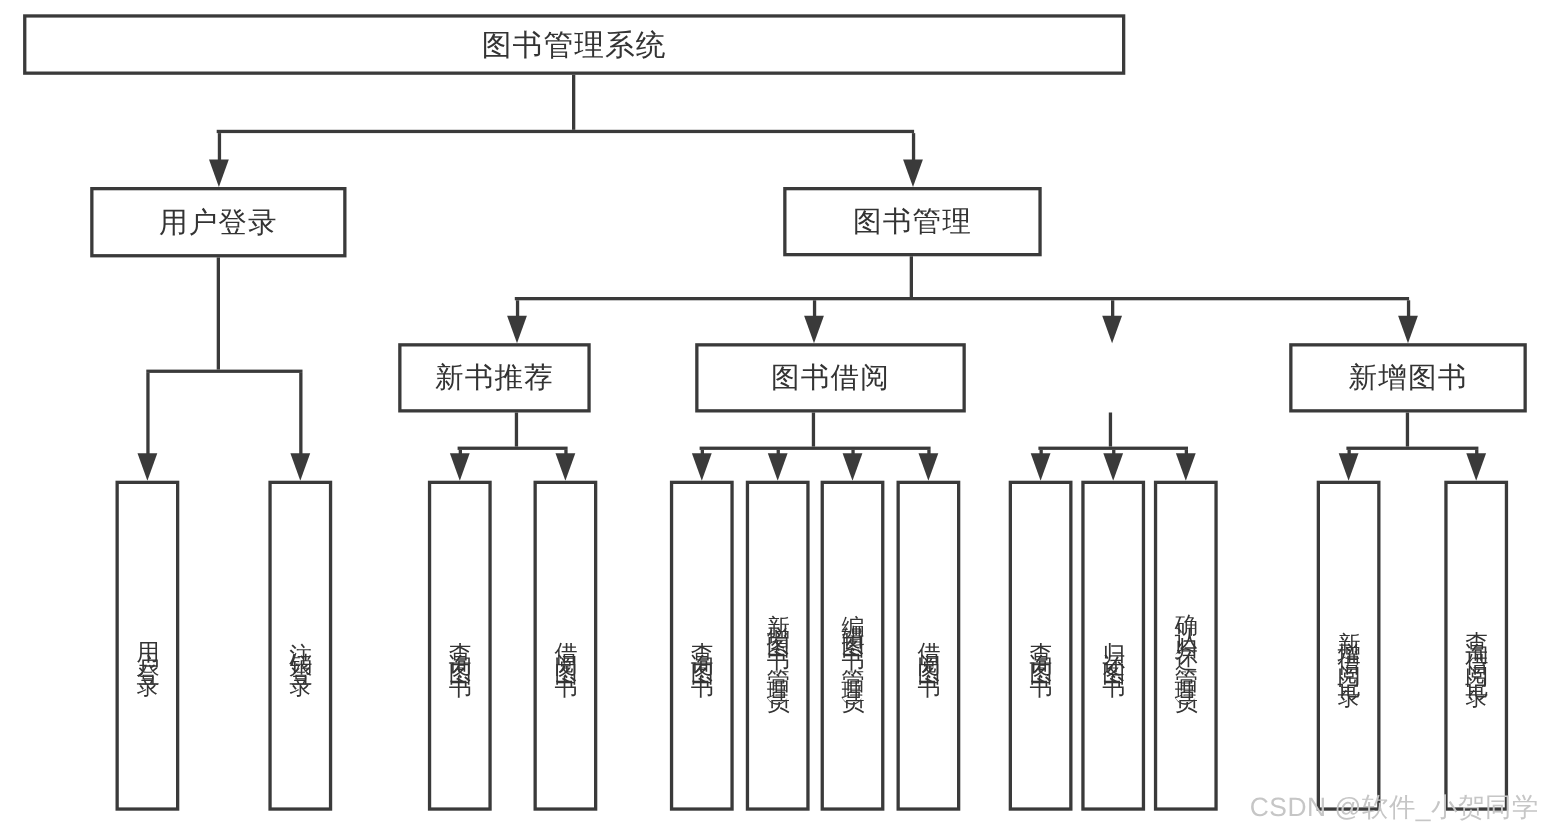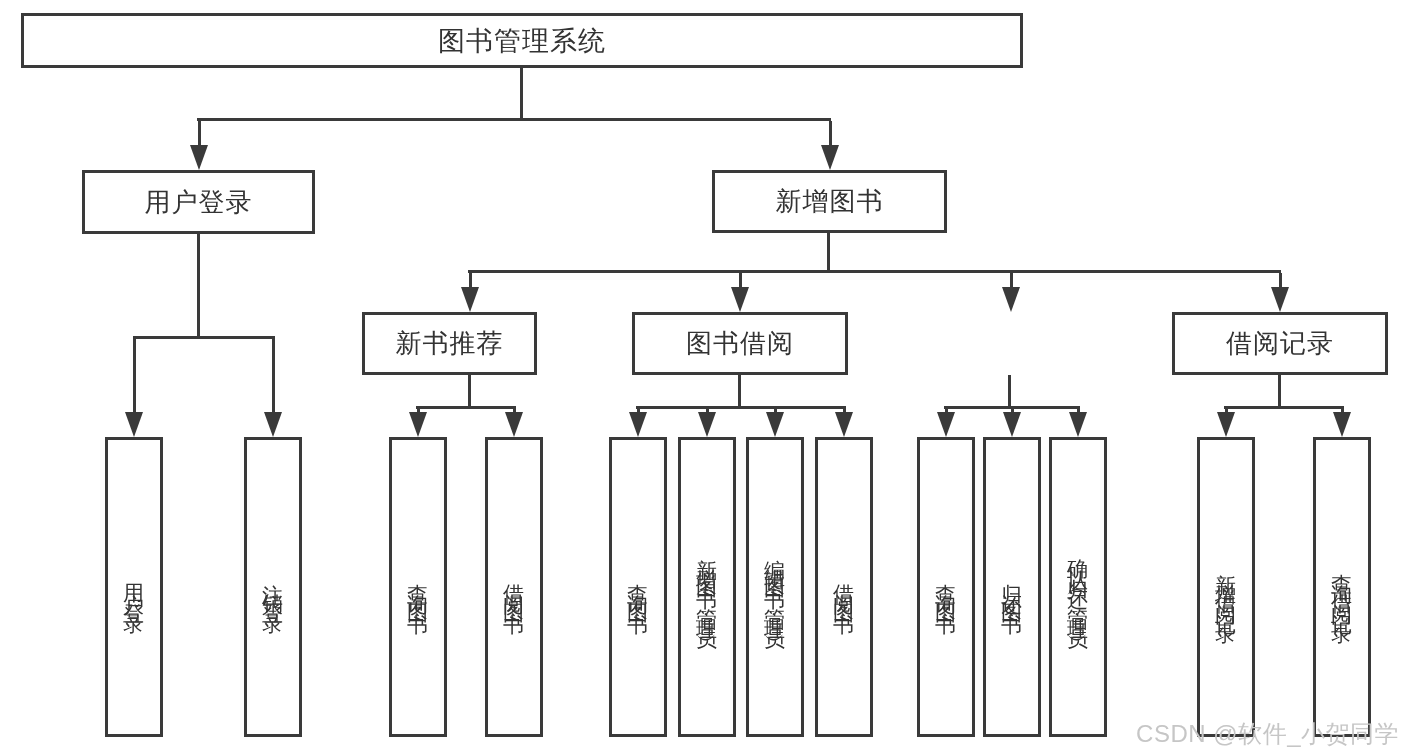--- a/index.html
+++ b/index.html
@@ -74,37 +74,37 @@
 <div id="canvas">
 
   <div class="node root-node" style="left:21px; top:13px; width:1002px; height:55px;">图书管理系统</div>
 
   <div class="wire" style="left:520px; top:68px; width:3px; height:50px;"></div>
   <div class="wire" style="left:197px; top:118px; width:634px; height:3px;"></div>
   <div class="arrow" style="left:190px; top:121px; height:49px;"></div>
   <div class="arrow" style="left:821px; top:121px; height:49px;"></div>
 
   <div class="node h-node" style="left:82px; top:170px; width:233px; height:64px;">用户登录</div>
-  <div class="node h-node" style="left:712px; top:170px; width:235px; height:63px;">新增图书</div>
+  <div class="node h-node" style="left:712px; top:170px; width:235px; height:63px;">图书管理</div>
 
   <div class="wire" style="left:197px; top:234px; width:3px; height:102px;"></div>
   <div class="wire" style="left:133px; top:336px; width:142px; height:3px;"></div>
   <div class="arrow" style="left:125px; top:339px; height:98px;"></div>
   <div class="arrow" style="left:264px; top:339px; height:98px;"></div>
 
   <div class="wire" style="left:827px; top:233px; width:3px; height:37px;"></div>
   <div class="wire" style="left:468px; top:270px; width:813px; height:3px;"></div>
   <div class="arrow" style="left:461px; top:273px; height:39px;"></div>
   <div class="arrow" style="left:731px; top:273px; height:39px;"></div>
   <div class="arrow" style="left:1002px; top:273px; height:39px;"></div>
   <div class="arrow" style="left:1271px; top:273px; height:39px;"></div>
 
   <div class="node h-node" style="left:362px; top:312px; width:175px; height:63px;">新书推荐</div>
-  <div class="node h-node" style="left:632px; top:312px; width:216px; height:63px;">图书借阅</div>
-  <div class="node h-node" style="left:1172px; top:312px; width:216px; height:63px;">借阅记录</div>
+  <div class="node h-node" style="left:632px; top:312px; width:246px; height:63px;">图书借阅</div>
+  <div class="node h-node" style="left:1172px; top:312px; width:216px; height:63px;">新增图书</div>
 
   <div class="wire" style="left:468px; top:375px; width:3px; height:31px;"></div>
   <div class="wire" style="left:416px; top:406px; width:100px; height:3px;"></div>
   <div class="arrow" style="left:409px; top:409px; height:28px;"></div>
   <div class="arrow" style="left:505px; top:409px; height:28px;"></div>
 
   <div class="wire" style="left:738px; top:375px; width:3px; height:31px;"></div>
   <div class="wire" style="left:636px; top:406px; width:210px; height:3px;"></div>
   <div class="arrow" style="left:629px; top:409px; height:28px;"></div>
   <div class="arrow" style="left:698px; top:409px; height:28px;"></div>

